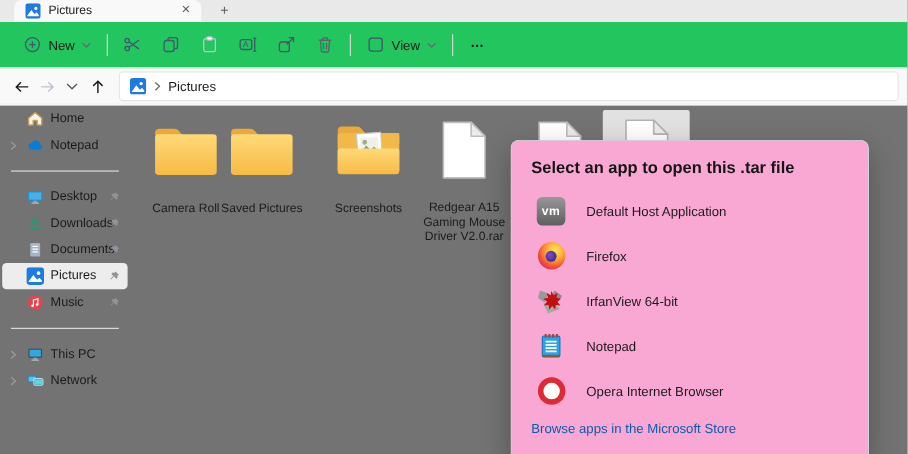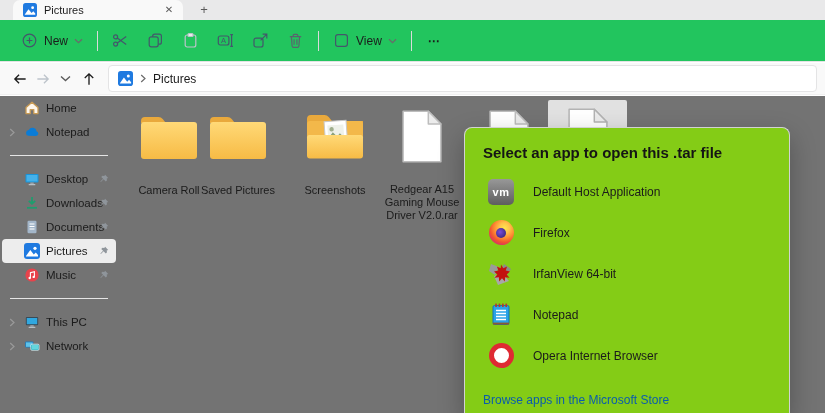--- a/index.html
+++ b/index.html
@@ -40,27 +40,27 @@
   .slabel{white-space:nowrap}
   .pin{position:absolute;right:7px;top:7px;width:10px;height:10px}
   .sdivider{height:1px;background:#e5e5e5;margin:11px 10px}
   
   .files{position:relative;flex:1}
   .file-item{position:absolute;width:80px;text-align:center}
   .file-icon-wrap{display:flex;justify-content:center}
   .file-label{font-size:11px;line-height:13px;margin-top:19px;word-wrap:break-word}
   .sel-box{position:absolute;left:430px;top:4px;width:79px;height:58px;background:#e1e1e1;border-radius:2px}
   
-  .dialog{position:absolute;left:464px;top:127px;width:326px;height:287px;background:#84cc16;
+  .dialog{position:absolute;left:464px;top:127px;width:326px;height:287px;background:#f9a8d4;
           border:1px solid #d2d2d2;border-bottom:none;border-radius:8px 8px 0 0;
           box-shadow:0 10px 26px rgba(0,0,0,.28);padding:12px 18px 16px;box-sizing:border-box;z-index:5}
   .dlg-title{font-size:15px;font-weight:700;margin:4px 0 10px;color:#151515}
   .app-row{height:41px;display:flex;align-items:center;gap:14px;font-size:12px}
   .app-icon{width:36px;height:26px;flex:none;display:flex;align-items:center;justify-content:center;position:relative}
-  .store-link{color:#0b5cad;font-size:12px;display:inline-block;margin-top:17px;cursor:pointer}
+  .store-link{color:#0b5cad;font-size:12px;display:inline-block;margin-top:7px;cursor:pointer}
   
   .vm-badge{width:26px;height:26px;border-radius:5px;background:linear-gradient(180deg,#989898,#5e5e5e);
             color:#fff;font-weight:700;font-size:11px;display:flex;align-items:center;justify-content:center;letter-spacing:.5px}
   .firefox-ball{width:25px;height:25px;border-radius:50%;
       background:radial-gradient(circle at 62% 32%,#ffe64d 0%,#ffc34a 22%,#ff9233 42%,#f1552f 62%,#d62a6e 80%,#8f2397 100%);position:relative}
   .firefox-ball::after{content:"";position:absolute;left:7px;top:8px;width:10px;height:10px;border-radius:50%;
       background:radial-gradient(circle at 40% 40%,#7b4ddb,#2b1e66)}
   .opera-ring{width:15px;height:15px;border:5px solid #df2a33;border-radius:50%;background:#fff}
 </style>
 </head>

